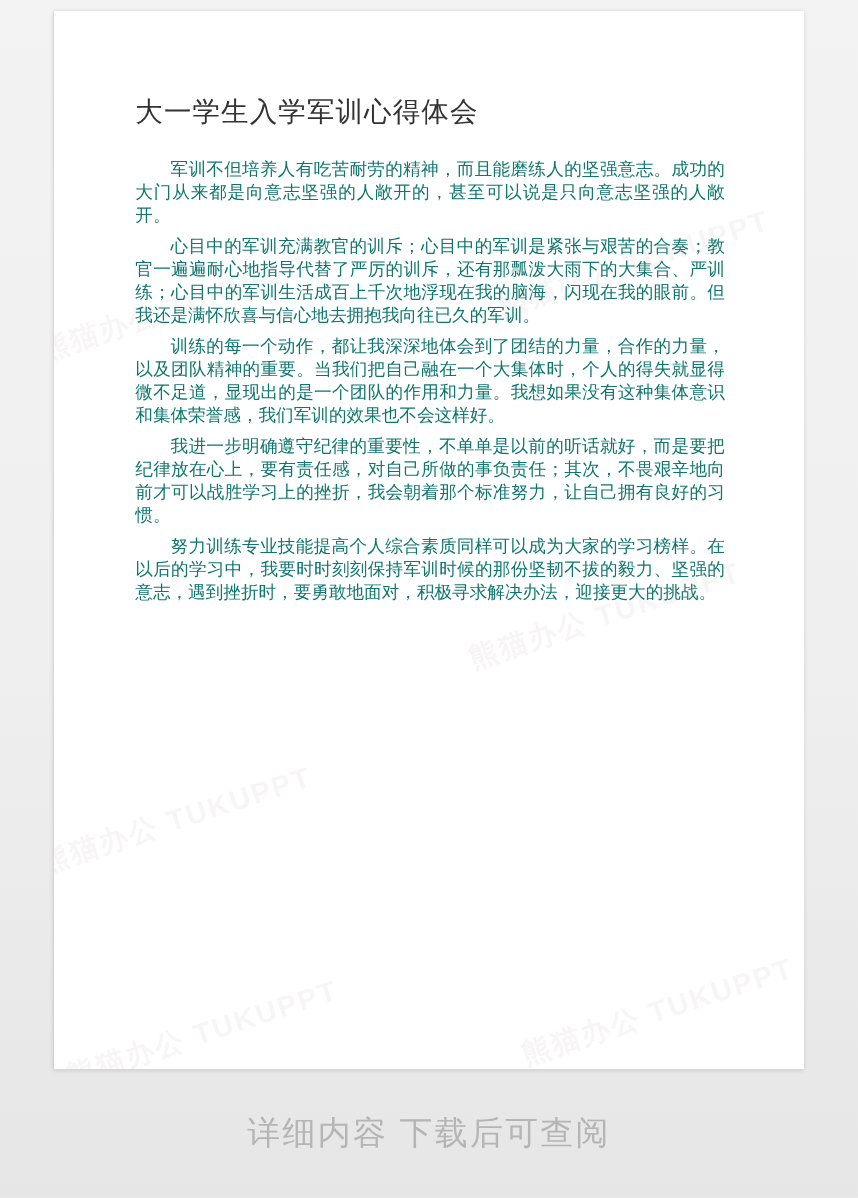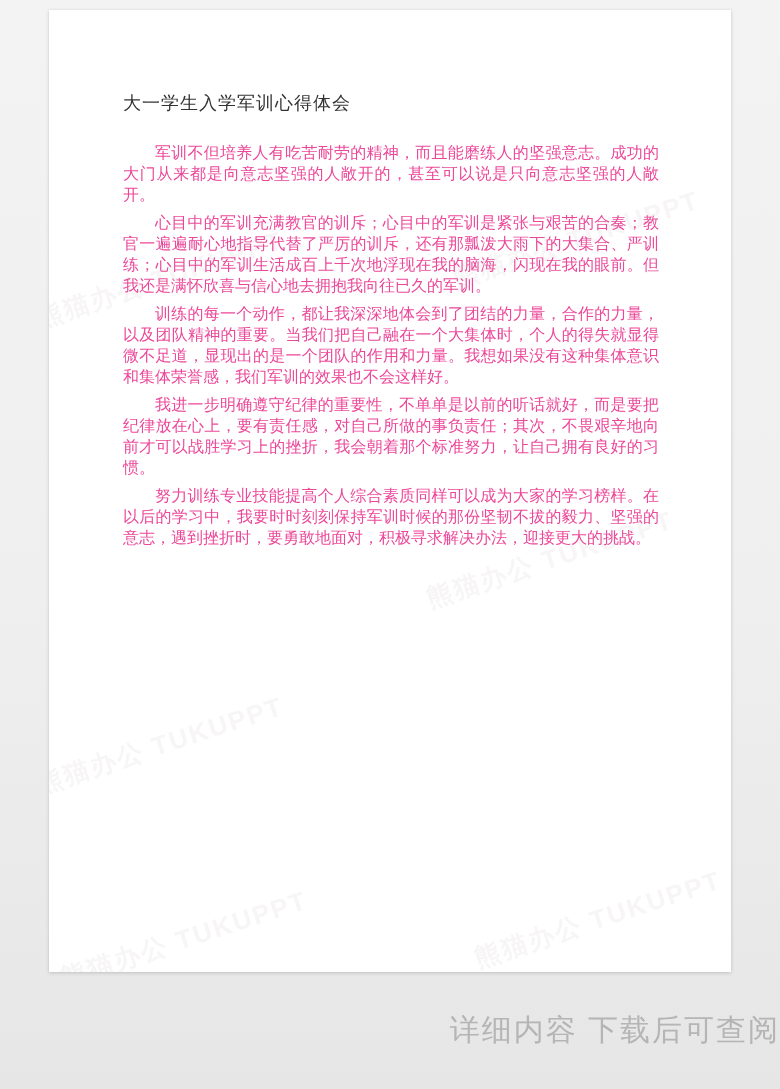--- a/index.html
+++ b/index.html
@@ -27,31 +27,31 @@
     background: #ffffff;
     box-shadow: 0 1px 4px rgba(0,0,0,0.16), 0 0 1px rgba(0,0,0,0.10);
     box-sizing: border-box;
     padding: 76px 72px 0 74px;
     overflow: hidden;
   }
   .doc-title {
     margin: 0 0 24px 0;
     font-family: "Liberation Serif", "DejaVu Serif", serif;
     font-weight: 400;
-    font-size: 18px;
+    font-size: 25px;
     line-height: 34px;
     letter-spacing: 1px;
     color: #333333;
   }
   .para {
     margin: 0 0 7px 0;
-    font-family: Liberation Mono, monospace;
+    font-family: Liberation Sans, sans-serif;
     font-size: 16px;
     line-height: 21px;
-    color: #ec4899;
+    color: #0f766e;
     text-align: justify;
     text-indent: 2em;
     word-break: break-all;
   }
   .wm {
     position: absolute;
     font-family: "Liberation Sans", sans-serif;
     font-size: 26px;
     font-weight: 700;
     letter-spacing: 2px;
@@ -68,21 +68,21 @@
   .wm5 { left: 420px; top: 892px; }
   .wm6 { left: 6px;   top: 912px; }
   .footer-band {
     position: absolute;
     left: 0;
     top: 972px;
     width: 780px;
     height: 117px;
     display: flex;
     align-items: center;
-    justify-content: flex-end;
+    justify-content: center;
   }
   .footer-text {
     font-family: "Liberation Sans", sans-serif;
     font-size: 30px;
     letter-spacing: 2px;
     color: #b5b5b5;
   }
 </style>
 </head>
 <body>

